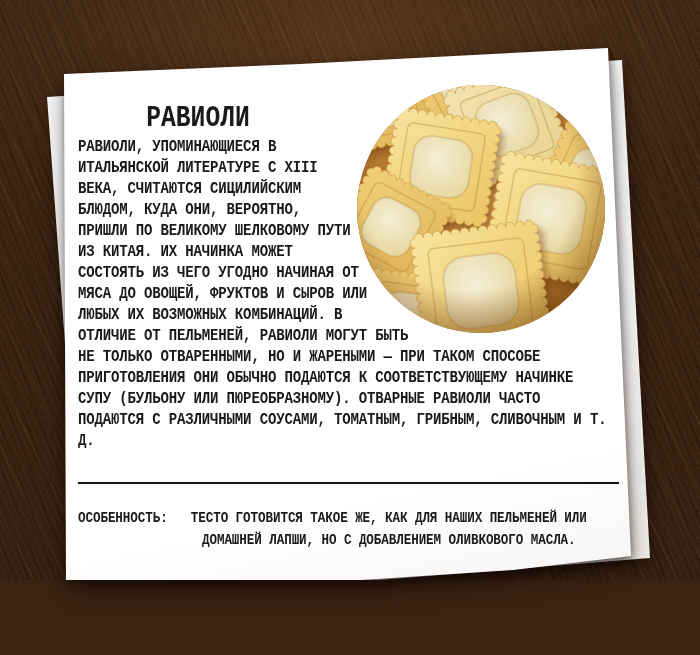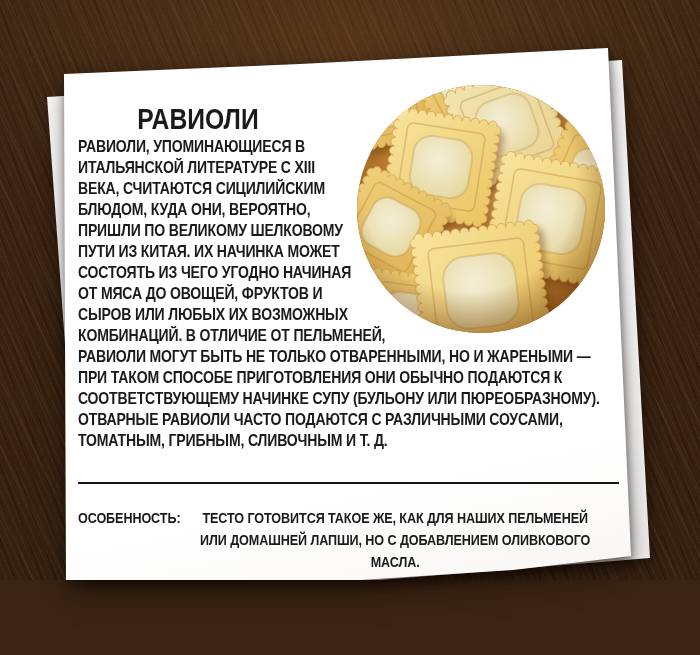--- a/index.html
+++ b/index.html
@@ -1,21 +1,21 @@
 <!DOCTYPE html>
 <html><head>
 <meta charset="utf-8">
 <style>
   html,body{margin:0;padding:0;}
   body{
     width:700px;height:655px;position:relative;overflow:hidden;
     font-family:"Liberation Sans", sans-serif;
     background:#3a2413;
   }
-  .stage{position:absolute;inset:0;width:700px;height:580px;}
+  .stage{position:absolute;inset:0;width:700px;height:580px;font-family:Liberation Mono, monospace;}
 
   
   .wood{
     position:absolute;inset:0;
     background:
       radial-gradient(ellipse 90% 60% at 50% 8%, rgba(150,95,45,.30), rgba(0,0,0,0) 62%),
       radial-gradient(ellipse 140% 120% at 50% 50%, rgba(0,0,0,0) 55%, rgba(0,0,0,.45) 100%),
       repeating-linear-gradient(66deg, rgba(223,168,102,.07) 0 1px, rgba(0,0,0,0) 1px 6px),
       repeating-linear-gradient(70deg, rgba(0,0,0,.16) 0 2px, rgba(0,0,0,0) 2px 13px),
       repeating-linear-gradient(64deg, rgba(255,210,150,.045) 0 2px, rgba(0,0,0,0) 2px 29px),

